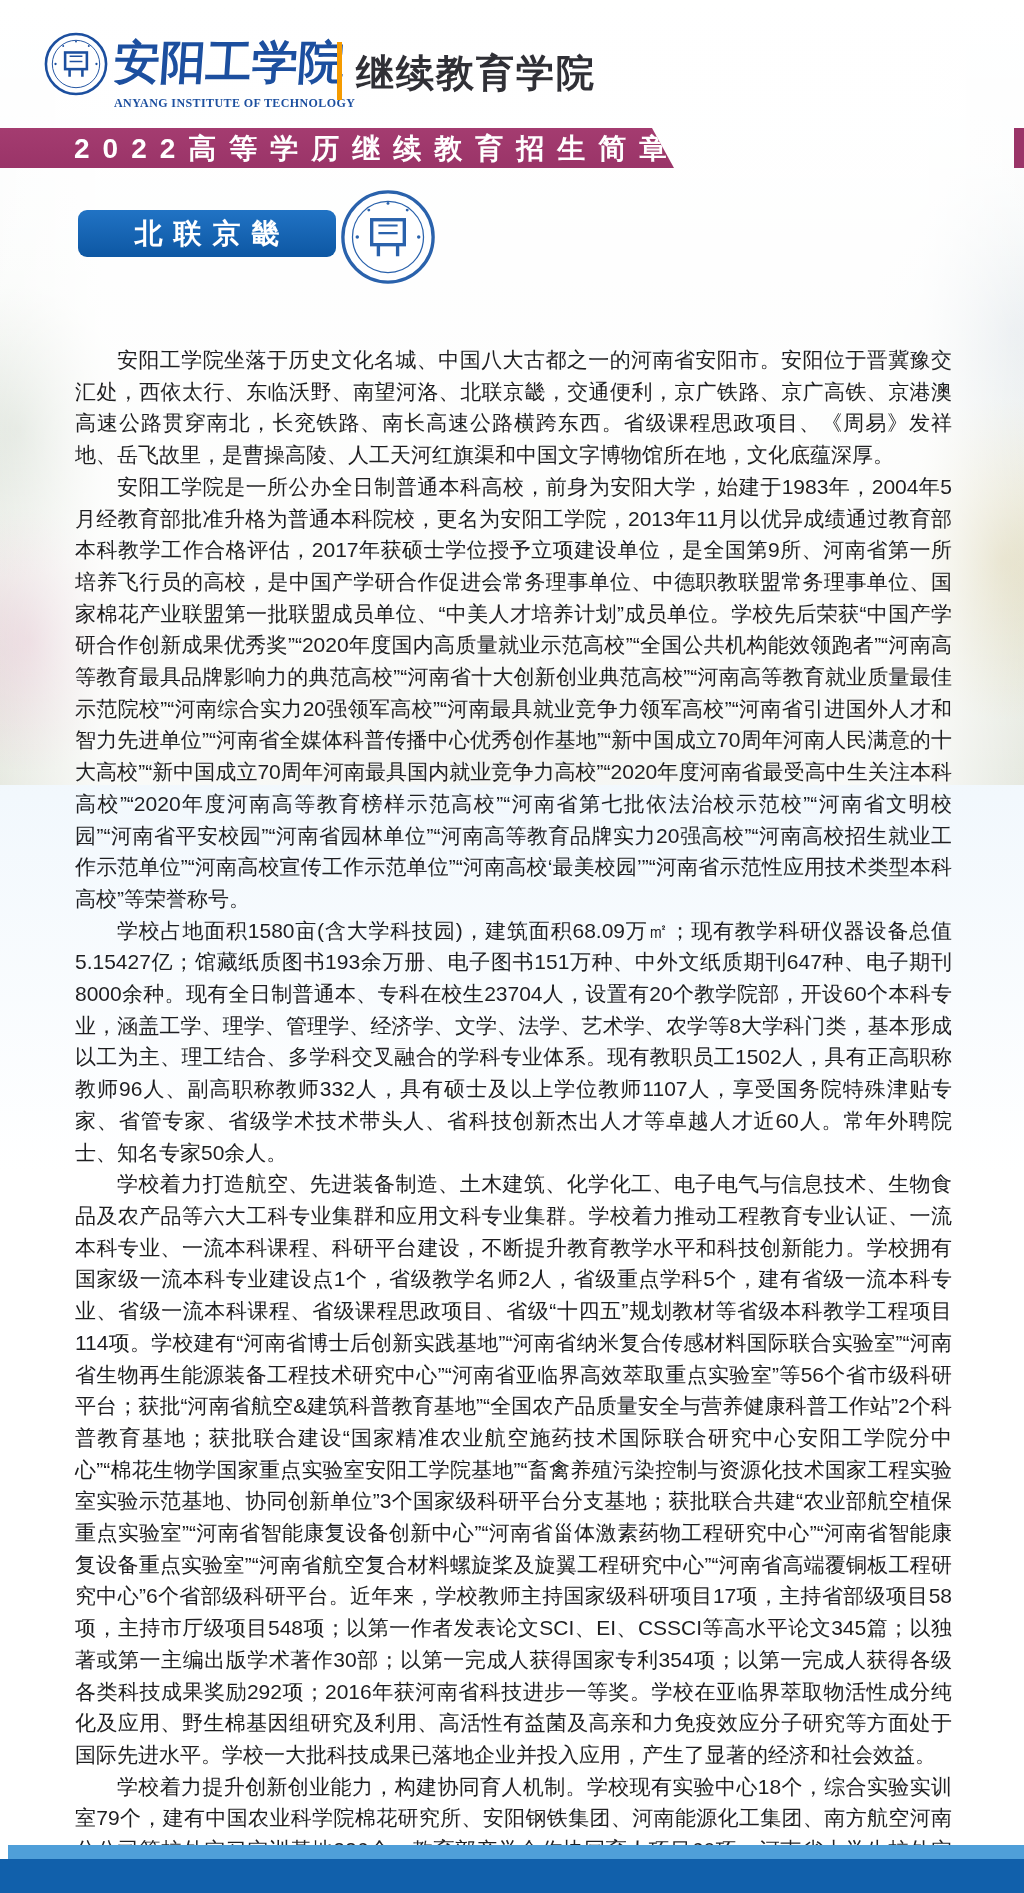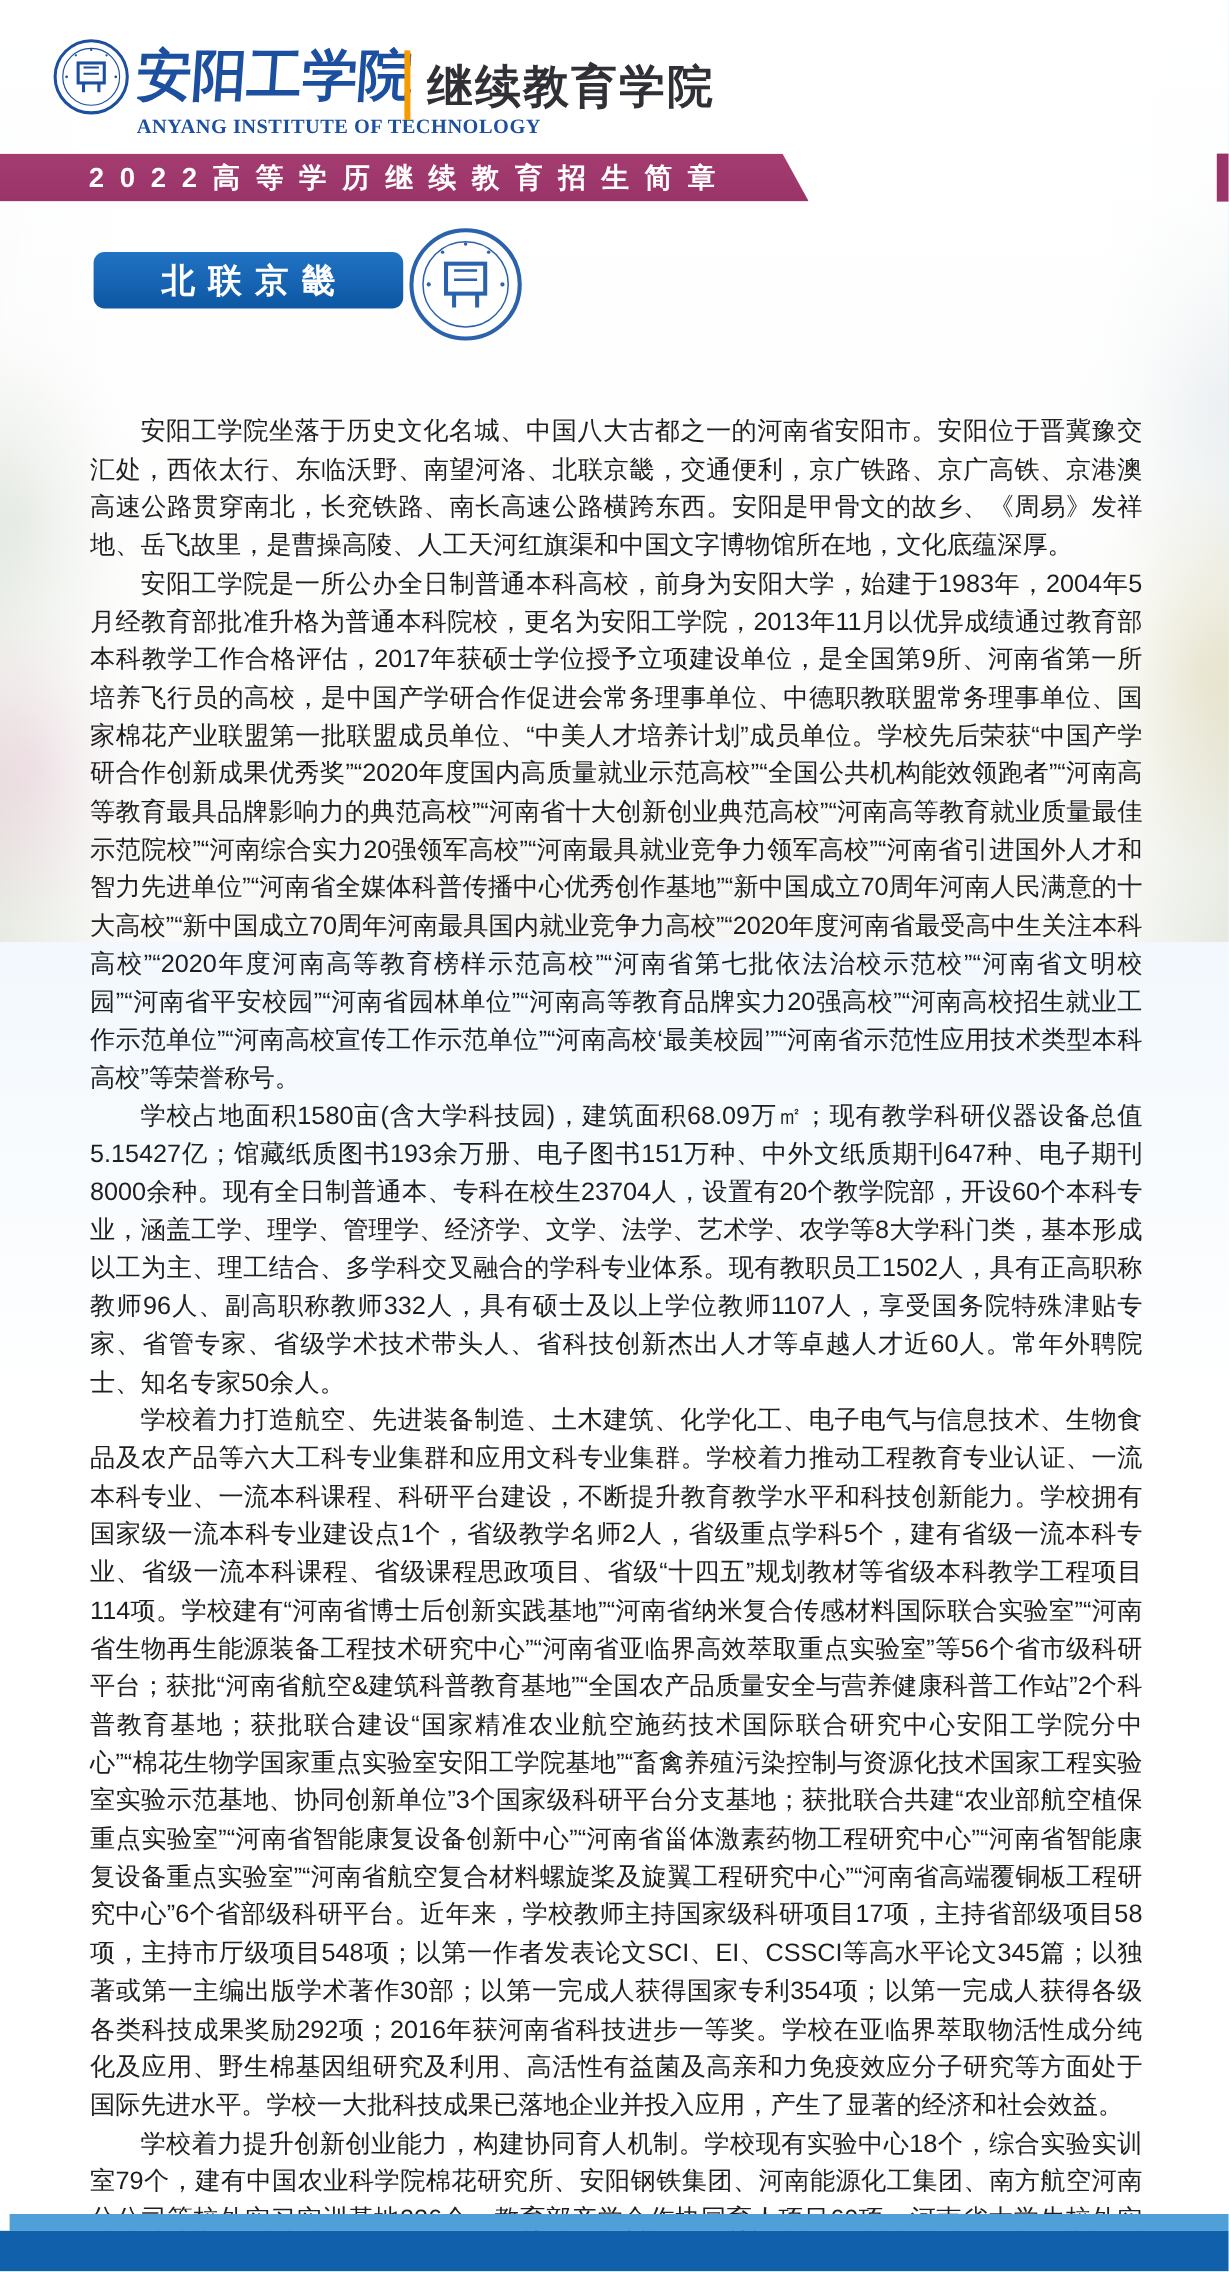--- a/index.html
+++ b/index.html
@@ -28,37 +28,37 @@
   
   .header{position:absolute;left:0;top:0;width:1024px;height:128px;z-index:2;}
   .seal{position:absolute;left:44px;top:32px;width:64px;height:64px;}
   .school-name{
     position:absolute;left:114px;top:34px;width:230px;height:58px;
     font-family:"Liberation Serif",serif;font-weight:bold;font-size:46px;line-height:58px;
     color:#1c4f9f;transform:skewX(-4deg);letter-spacing:0px;white-space:nowrap;
   }
   .school-en{
     position:absolute;left:114px;top:96px;width:230px;
-    font-family:"Liberation Serif",serif;font-weight:bold;font-size:17px;
+    font-family:"Liberation Serif",serif;font-weight:bold;font-size:12px;
     color:#1c4f9f;letter-spacing:.4px;white-space:nowrap;
   }
   .header-divider{position:absolute;left:337px;top:42px;width:5px;height:58px;background:#f59b00;}
   .college-name{
     position:absolute;left:356px;top:44px;height:58px;line-height:58px;
     font-size:38px;font-weight:700;color:#303036;letter-spacing:2px;white-space:nowrap;
   }
   
   .banner{
     position:absolute;left:0;top:128px;width:674px;height:40px;z-index:2;
     background:linear-gradient(180deg,#a43c70 0%,#9a3468 100%);
     clip-path:polygon(0 0,652px 0,674px 100%,0 100%);
   }
   .banner-title{
     position:absolute;left:74px;top:0;height:40px;line-height:41px;
-    color:#ffffff;font-size:23px;font-weight:bold;letter-spacing:13px;white-space:nowrap;
+    color:#ffffff;font-size:28px;font-weight:bold;letter-spacing:13px;white-space:nowrap;
   }
   .banner-right-accent{position:absolute;right:0;top:128px;width:10px;height:40px;background:#9a3468;z-index:2;}
   
   .section-box{
     position:absolute;left:78px;top:210px;width:258px;height:47px;z-index:2;
     background:linear-gradient(180deg,#2173c4 0%,#0d57a3 100%);
     border-radius:9px;text-align:center;
   }
   .section-title{
     display:inline-block;color:#ffffff;font-size:28px;font-weight:bold;
@@ -122,21 +122,21 @@
       <path d="M40 38 h20 M40 46 h20" stroke="#2a62ac" stroke-width="2.2" fill="none"></path>
       <circle cx="18" cy="50" r="1.8" fill="#2a62ac"></circle>
         <circle cx="82" cy="50" r="1.8" fill="#2a62ac"></circle>
       <circle cx="30" cy="22" r="1.5" fill="#2a62ac"></circle>
         <circle cx="70" cy="22" r="1.5" fill="#2a62ac"></circle>
       <circle cx="50" cy="15" r="1.5" fill="#2a62ac"></circle>
     </svg>
   </div>
 
   <div class="body-text">
-    <p>安阳工学院坐落于历史文化名城、中国八大古都之一的河南省安阳市。安阳位于晋冀豫交汇处，西依太行、东临沃野、南望河洛、北联京畿，交通便利，京广铁路、京广高铁、京港澳高速公路贯穿南北，长兖铁路、南长高速公路横跨东西。安阳是甲骨文的故乡、《周易》发祥地、岳飞故里，是曹操高陵、人工天河红旗渠和中国文字博物馆所在地，文化底蕴深厚。</p>
+    <p>安阳工学院坐落于历史文化名城、中国八大古都之一的河南省安阳市。安阳位于晋冀豫交汇处，西依太行、东临沃野、南望河洛、北联京畿，交通便利，京广铁路、京广高铁、京港澳高速公路贯穿南北，长兖铁路、南长高速公路横跨东西。省级课程思政项目、《周易》发祥地、岳飞故里，是曹操高陵、人工天河红旗渠和中国文字博物馆所在地，文化底蕴深厚。</p>
     <p>安阳工学院是一所公办全日制普通本科高校，前身为安阳大学，始建于1983年，2004年5月经教育部批准升格为普通本科院校，更名为安阳工学院，2013年11月以优异成绩通过教育部本科教学工作合格评估，2017年获硕士学位授予立项建设单位，是全国第9所、河南省第一所培养飞行员的高校，是中国产学研合作促进会常务理事单位、中德职教联盟常务理事单位、国家棉花产业联盟第一批联盟成员单位、“中美人才培养计划”成员单位。学校先后荣获“中国产学研合作创新成果优秀奖”“2020年度国内高质量就业示范高校”“全国公共机构能效领跑者”“河南高等教育最具品牌影响力的典范高校”“河南省十大创新创业典范高校”“河南高等教育就业质量最佳示范院校”“河南综合实力20强领军高校”“河南最具就业竞争力领军高校”“河南省引进国外人才和智力先进单位”“河南省全媒体科普传播中心优秀创作基地”“新中国成立70周年河南人民满意的十大高校”“新中国成立70周年河南最具国内就业竞争力高校”“2020年度河南省最受高中生关注本科高校”“2020年度河南高等教育榜样示范高校”“河南省第七批依法治校示范校”“河南省文明校园”“河南省平安校园”“河南省园林单位”“河南高等教育品牌实力20强高校”“河南高校招生就业工作示范单位”“河南高校宣传工作示范单位”“河南高校‘最美校园’”“河南省示范性应用技术类型本科高校”等荣誉称号。</p>
     <p>学校占地面积1580亩(含大学科技园)，建筑面积68.09万㎡；现有教学科研仪器设备总值5.15427亿；馆藏纸质图书193余万册、电子图书151万种、中外文纸质期刊647种、电子期刊8000余种。现有全日制普通本、专科在校生23704人，设置有20个教学院部，开设60个本科专业，涵盖工学、理学、管理学、经济学、文学、法学、艺术学、农学等8大学科门类，基本形成以工为主、理工结合、多学科交叉融合的学科专业体系。现有教职员工1502人，具有正高职称教师96人、副高职称教师332人，具有硕士及以上学位教师1107人，享受国务院特殊津贴专家、省管专家、省级学术技术带头人、省科技创新杰出人才等卓越人才近60人。常年外聘院士、知名专家50余人。</p>
     <p>学校着力打造航空、先进装备制造、土木建筑、化学化工、电子电气与信息技术、生物食品及农产品等六大工科专业集群和应用文科专业集群。学校着力推动工程教育专业认证、一流本科专业、一流本科课程、科研平台建设，不断提升教育教学水平和科技创新能力。学校拥有国家级一流本科专业建设点1个，省级教学名师2人，省级重点学科5个，建有省级一流本科专业、省级一流本科课程、省级课程思政项目、省级“十四五”规划教材等省级本科教学工程项目114项。学校建有“河南省博士后创新实践基地”“河南省纳米复合传感材料国际联合实验室”“河南省生物再生能源装备工程技术研究中心”“河南省亚临界高效萃取重点实验室”等56个省市级科研平台；获批“河南省航空&amp;建筑科普教育基地”“全国农产品质量安全与营养健康科普工作站”2个科普教育基地；获批联合建设“国家精准农业航空施药技术国际联合研究中心安阳工学院分中心”“棉花生物学国家重点实验室安阳工学院基地”“畜禽养殖污染控制与资源化技术国家工程实验室实验示范基地、协同创新单位”3个国家级科研平台分支基地；获批联合共建“农业部航空植保重点实验室”“河南省智能康复设备创新中心”“河南省甾体激素药物工程研究中心”“河南省智能康复设备重点实验室”“河南省航空复合材料螺旋桨及旋翼工程研究中心”“河南省高端覆铜板工程研究中心”6个省部级科研平台。近年来，学校教师主持国家级科研项目17项，主持省部级项目58项，主持市厅级项目548项；以第一作者发表论文SCI、EI、CSSCI等高水平论文345篇；以独著或第一主编出版学术著作30部；以第一完成人获得国家专利354项；以第一完成人获得各级各类科技成果奖励292项；2016年获河南省科技进步一等奖。学校在亚临界萃取物活性成分纯化及应用、野生棉基因组研究及利用、高活性有益菌及高亲和力免疫效应分子研究等方面处于国际先进水平。学校一大批科技成果已落地企业并投入应用，产生了显著的经济和社会效益。</p>
     <p>学校着力提升创新创业能力，构建协同育人机制。学校现有实验中心18个，综合实验实训室79个，建有中国农业科学院棉花研究所、安阳钢铁集团、河南能源化工集团、南方航空河南分公司等校外实习实训基地226个，教育部产学合作协同育人项目60项，河南省大学生校外实践教育基地7个，与黄河科技集团创新有限公司、华为技术有限公司、安阳建工（集团）有限责任公司等企业共建鲲鹏产业学院、智能建造产业学院等14个校级现代产业学院。学校建有安阳市创业大学、省级众创空间和省级创业孵化示范基地，设有创业扶持基金，学生双创能力不断增强。学校注重实施“以赛促建、以赛促学、以赛促教”，以科技创新和专业竞赛为抓手，促进学生实践创新能力与专业素养教育深度融合。近3年来，我校学生在“挑战杯”系列竞赛、中国“互联网+”大学生创新创业大赛、全国大学生数学建模竞赛、ACM-ICPC国际大学生程序设计竞赛、“蓝桥杯”全国软件和信息技术专业人才大赛、全国大学生先进成图技术与产品信息建模创新大赛、科研类航模比赛暨国际飞行器设计大赛等各类比赛中获得国际一等奖2项、二等奖3项，三等奖2项，优秀奖4项；获得国家级奖项373项；获得省级奖项1277项。</p>
 
   </div>
 
   <div class="strip-light"></div>
   <div class="strip-dark"></div>
 

